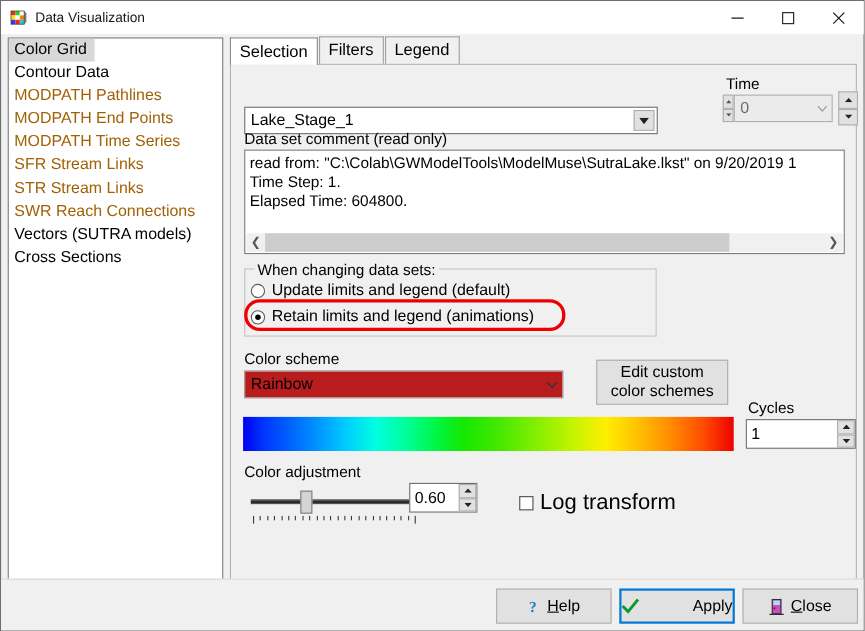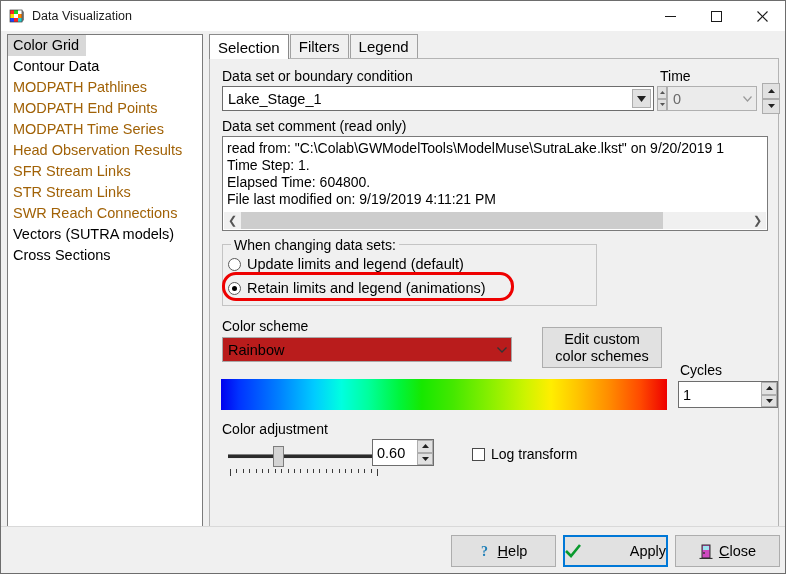--- a/index.html
+++ b/index.html
@@ -84,21 +84,21 @@
 
   
   .rightpane {
     position: absolute;
     left: 208px; top: 3px;
     width: 570px; height: 523px;
   }
   .tabstrip {
     position: absolute; left: 0; top: 0;
     height: 25px; width: 100%;
-    display: flex; align-items: flex-start;
+    display: flex; align-items: center;
   }
   .tab {
     height: 28px;
     line-height: 24px;
     padding: 0 8px;
     font-size: 15px;
     background: #f0f0f0;
     border: 1px solid #a0a0a0;
     border-bottom: none;
     margin-right: 1px;
@@ -348,21 +348,21 @@
   }
   .ticks span {
     width: 1px; height: 4px; background: #3a3a3a;
   }
   .ticks span.end { height: 7px; }
 
   
   .cbrow {
     position: absolute;
     display: flex; align-items: center;
-    font-size: 14px; white-space: nowrap;
+    font-size: 20px; white-space: nowrap;
   }
   .cbox {
     width: 13px; height: 13px;
     border: 1px solid #4a4a4a;
     background: #fff;
     box-sizing: border-box;
     margin-right: 6px;
     flex: 0 0 auto;
   }
 
@@ -427,40 +427,38 @@
   </div>
 
   <div class="content">
 
     <div class="leftlist">
       <div class="litem-wrap"><span class="litem selected">Color Grid</span></div>
       <div class="litem-wrap"><span class="litem">Contour Data</span></div>
       <div class="litem-wrap"><span class="litem disabled">MODPATH Pathlines</span></div>
       <div class="litem-wrap"><span class="litem disabled">MODPATH End Points</span></div>
       <div class="litem-wrap"><span class="litem disabled">MODPATH Time Series</span></div>
-      <div class="litem-wrap"><span class="litem disabled">Head Observation Results</span></div>
       <div class="litem-wrap"><span class="litem disabled">SFR Stream Links</span></div>
       <div class="litem-wrap"><span class="litem disabled">STR Stream Links</span></div>
       <div class="litem-wrap"><span class="litem disabled">SWR Reach Connections</span></div>
       <div class="litem-wrap"><span class="litem">Vectors (SUTRA models)</span></div>
       <div class="litem-wrap"><span class="litem">Cross Sections</span></div>
     </div>
 
     <div class="rightpane">
 
       <div class="tabstrip">
         <div class="tab active">Selection</div>
         <div class="tab">Filters</div>
         <div class="tab">Legend</div>
       </div>
 
       <div class="tabpanel">
 
-        <div class="lbl" style="left:12px; top:9px;">Data set or boundary condition</div>
-        <div class="combo" style="left:12px; top:27px; width:432px; height:25px;">
+        <div class="combo" style="left:12px; top:38px; width:376px; height:25px;">
           <div class="cval">Lake_Stage_1</div>
           <div class="cbtn">
             <svg width="9" height="6" viewBox="0 0 9 6">
                 <polygon points="0,0 9,0 4.5,6" fill="#222"></polygon>
               </svg>
           </div>
         </div>
 
         <div class="lbl" style="left:450px; top:9px;text-align:center;">Time</div>
         <div class="updown" style="left:447px; top:27px; width:10px; height:25px;">
@@ -495,21 +493,20 @@
               </svg>
             </div>
         </div>
 
         <div class="lbl" style="left:12px; top:59px;">Data set comment (read only)</div>
         <div class="memo" style="left:12px; top:77px; width:546px; height:95px;">
           <div class="memo-lines">
             <div>read from: "C:\Colab\GWModelTools\ModelMuse\SutraLake.lkst" on 9/20/2019 1</div>
             <div>Time Step: 1.</div>
             <div>Elapsed Time: 604800.</div>
-            <div>File last modified on: 9/19/2019 4:11:21 PM</div>
           </div>
           <div class="hscroll">
             <div class="arrow">❮</div>
             <div class="track">
                 <div class="thumb"></div>
               </div>
             <div class="arrow">❯</div>
           </div>
         </div>
 

